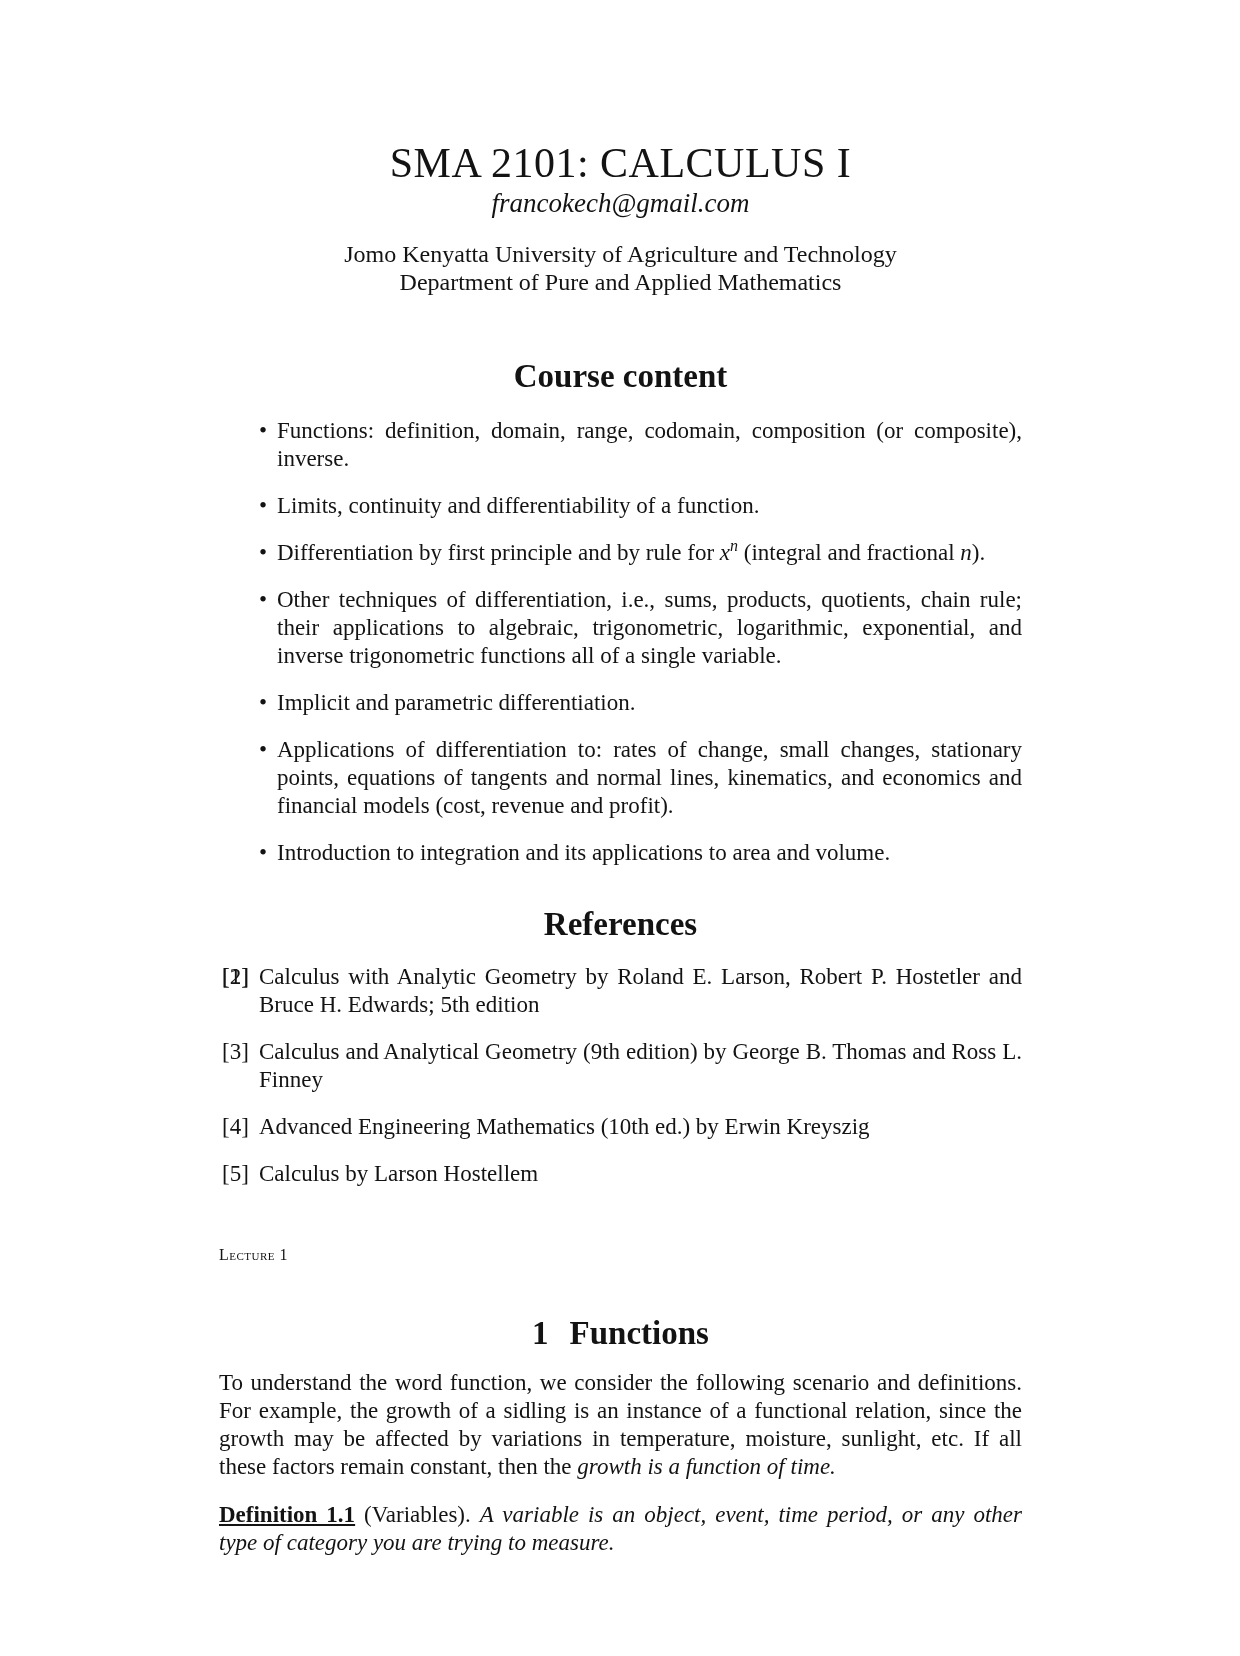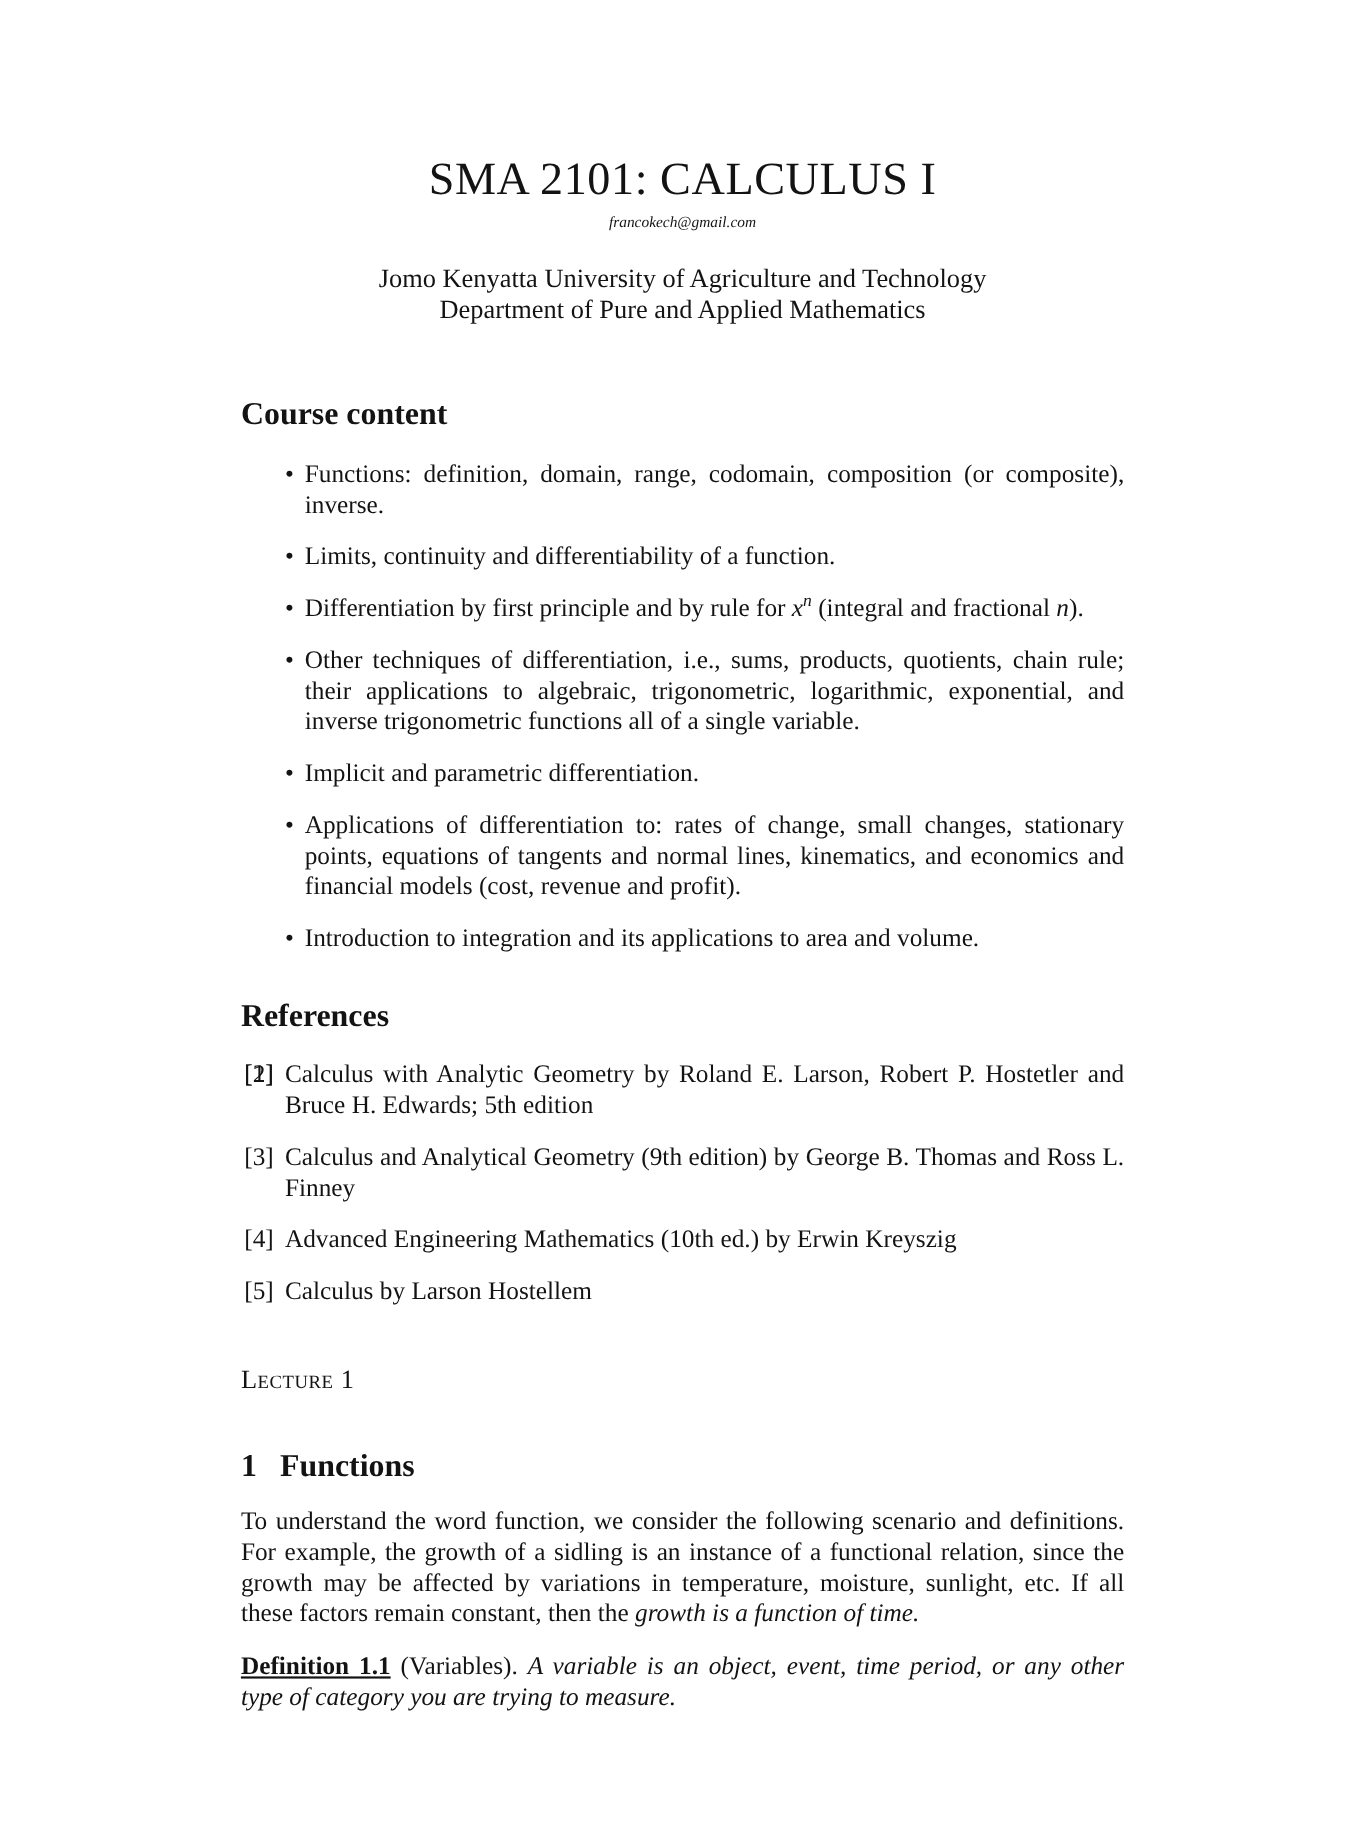--- a/index.html
+++ b/index.html
@@ -26,37 +26,38 @@
   }
   .author {
     margin-top: 32px;
     text-align: center;
     font-size: 24px;
     line-height: 28px;
   }
   .email {
     margin-top: 2px;
     text-align: center;
-    font-size: 14px;
+    font-size: 27px;
     line-height: 26px;
     font-style: italic;
   }
   .affil {
     margin-top: 24px;
     text-align: center;
     font-size: 24px;
     line-height: 28px;
   }
 
   .h-course { margin-top: 60px; }
   .h-refs   { margin-top: 37px; }
   .heading {
-    font-size: 29px;
+    font-size: 33px;
     font-weight: 700;
     line-height: 40px;
+    text-align: center;
   }
 
   .course-list {
     list-style: none;
     margin-top: 21px;
   }
   .course-list li {
     position: relative;
     padding-left: 58px;
     font-size: 23px;
@@ -78,21 +79,21 @@
     padding-left: 40px;
     font-size: 23px;
     line-height: 28px;
     text-align: justify;
   }
   .ref-item + .ref-item { margin-top: 19px; }
   .ref-label { position: absolute; left: 3px; top: 0; }
 
   .lecture {
     margin-top: 53px;
-    font-size: 24px;
+    font-size: 16px;
     line-height: 28px;
     font-variant: small-caps;
     letter-spacing: 0.5px;
   }
 
   .h-section { margin-top: 44px; }
   .sec-num { display: inline-block; margin-right: 21px; }
 
   .para {
     margin-top: 16px;

